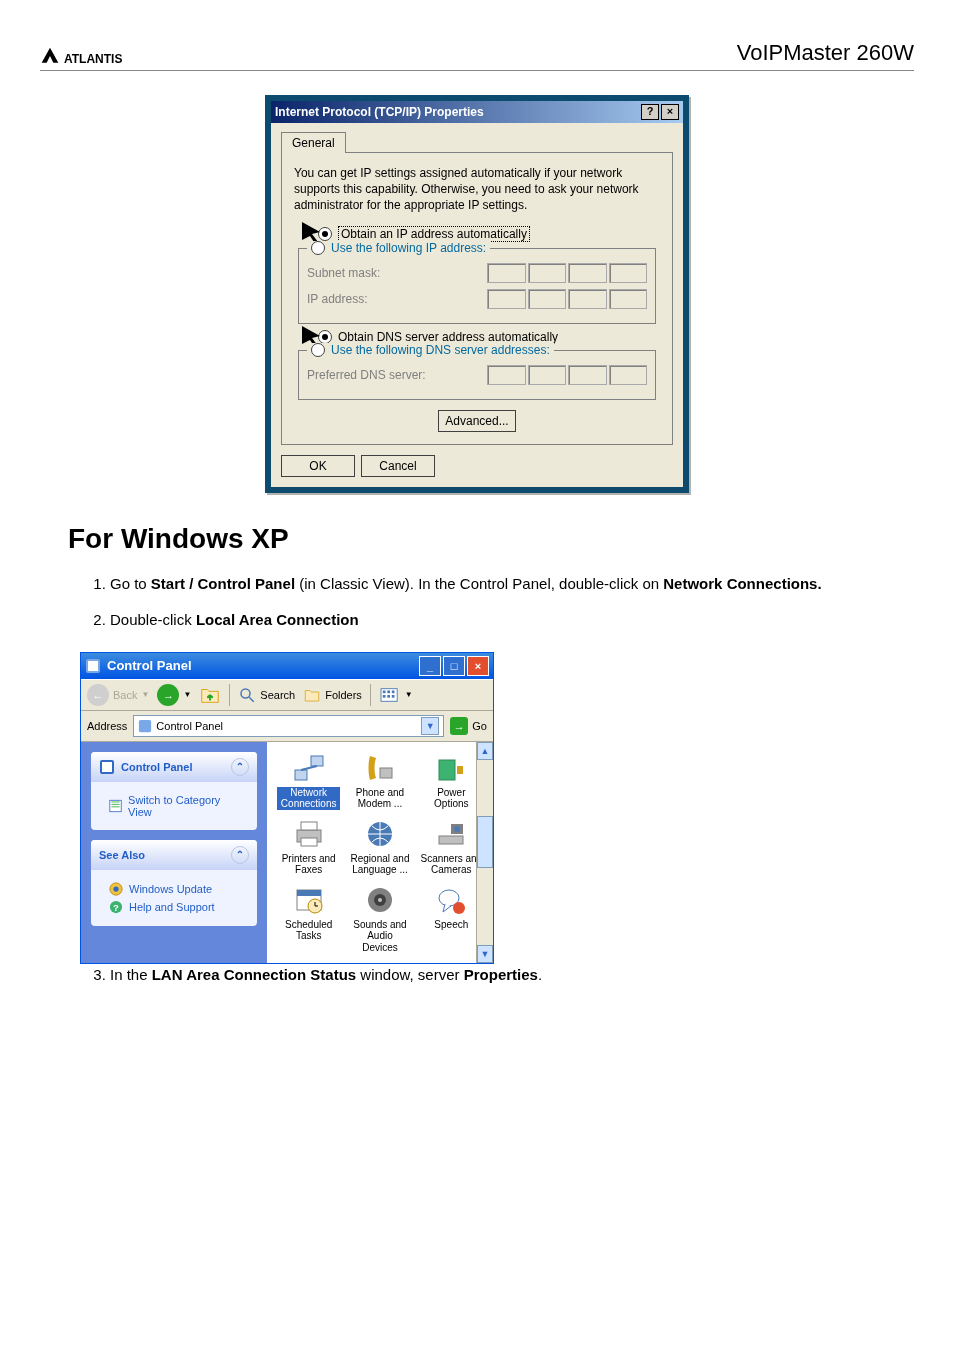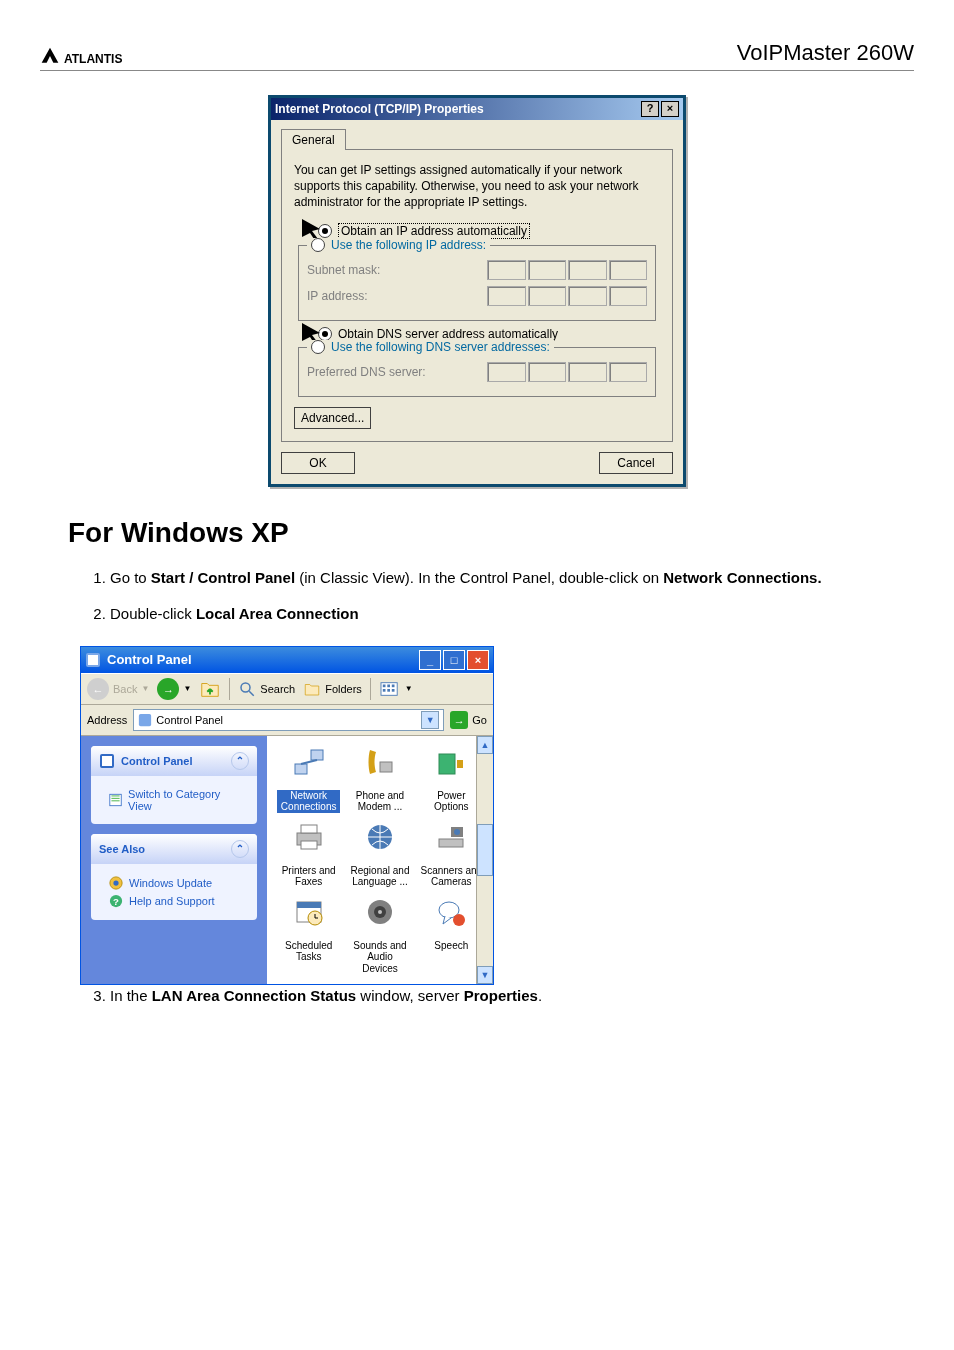--- a/index.html
+++ b/index.html
@@ -4,42 +4,42 @@
 <style>
   :root { --blue-title:#0a246a; --win-gray:#ece9d8; --text:#000; --xp-blue:#3b6ea5; }
   body{
   font-family:Arial,Helvetica,sans-serif;margin:0;background:#fff;color:var(--text);
   width:954px;box-sizing:border-box;padding:40px 40px 80px 40px
 }
   .header{display:flex;justify-content:space-between;align-items:flex-end;border-bottom:1px solid #888;padding-bottom:4px;margin-bottom:24px}
   .logo{display:flex;align-items:flex-end;gap:4px;font-weight:700;font-size:12px}
   .logo svg{width:20px;height:20px}
   .product{font-size:22px}
-  .dialog{width:412px;margin:0 auto 30px auto;background:var(--win-gray);border:3px solid #0c4a6e;box-shadow:2px 2px 0 rgba(0,0,0,.3)}
+  .dialog{width:412px;margin:0 auto 30px auto;background:var(--win-gray);border:6px solid #0c4a6e;box-shadow:2px 2px 0 rgba(0,0,0,.3)}
   .titlebar{background:linear-gradient(90deg,#0a246a,#a6caf0);color:#fff;display:flex;align-items:center;justify-content:space-between;padding:3px 4px;font-size:12px;font-weight:700}
   .titlebar .btns{display:flex;gap:2px}
   .sq{width:16px;height:14px;background:#d4d0c8;border:1px solid #000;font-size:11px;line-height:12px;text-align:center;font-weight:700;color:#000}
   .tab{margin:8px 10px 0 10px}
   .tabbtn{display:inline-block;border:1px solid #808080;border-bottom:none;background:var(--win-gray);padding:3px 10px;font-size:12px;position:relative;top:1px}
   .panel{border:1px solid #808080;background:var(--win-gray);padding:12px;font-size:12px}
   .desc{margin-bottom:12px;line-height:1.35}
   .radio{display:flex;align-items:center;gap:6px;margin:4px 0 4px 24px;font-size:12px}
   .radio .r{width:12px;height:12px;border:1px solid #404040;border-radius:50%;background:#fff;display:flex;align-items:center;justify-content:center}
   .radio .r.sel::after{content:"";width:6px;height:6px;background:#000;border-radius:50%}
   .dashed{border:1px solid #000;border-style:dotted;padding:0 2px}
   .group{border:1px solid #808080;margin:6px 4px;padding:8px 8px 8px 8px;position:relative}
   .group .legend{position:absolute;top:-8px;left:8px;background:var(--win-gray);padding:0 4px;font-size:12px;color:#0369a1}
   .row{display:flex;align-items:center;margin:6px 0;color:#808080}
   .row .lbl{width:180px}
   .ipbox{flex:1;display:flex;gap:2px}
   .ipbox .seg{flex:1;height:18px;background:#fff;border:1px solid #a9a9a9;box-shadow:inset 1px 1px 0 #808080}
   .ipbox.dim .seg{background:#ece9d8}
   .btn{border:1px solid #404040;background:var(--win-gray);min-width:74px;height:22px;font-size:12px}
-  .btnrow{display:flex;justify-content:flex-start;gap:6px;margin-top:10px}
-  .btnrow-out{display:flex;justify-content:space-between;gap:18px;padding:10px}
+  .btnrow{display:flex;justify-content:center;gap:6px;margin-top:10px}
+  .btnrow-out{display:flex;justify-content:flex-start;gap:6px;padding:10px}
   .arrow{position:absolute;left:6px}
   h2{font-size:28px;margin:24px 0 18px 28px;font-weight:700}
   ol{margin:0 0 20px 70px;padding:0}
   ol li{font-size:15px;line-height:1.5;margin-bottom:14px;text-align:justify}
   .cp{width:412px;margin-left:40px;border:1px solid #0054e3}
   .cp-title{background:linear-gradient(180deg,#3c8cde,#0054e3);color:#fff;display:flex;align-items:center;justify-content:space-between;height:26px;padding:0 4px;font-size:13px;font-weight:700}
   .cp-title .btns{display:flex;gap:2px}
   .cp-title .winbtn{width:20px;height:18px;border:1px solid #fff;display:flex;align-items:center;justify-content:center;font-size:11px;font-weight:700}
   .cp-title .minb{background:#2f6fd0;color:#fff}
   .cp-title .maxb{background:#2f6fd0;color:#fff}
@@ -57,21 +57,21 @@
   .gobtn{display:flex;align-items:center;gap:4px}
   .gobtn .g{width:18px;height:18px;background:#29a629;border-radius:3px;display:flex;align-items:center;justify-content:center;color:#fff;font-size:11px}
   .cp-body{display:flex;background:#6487dc}
   .sidebar{width:166px;padding:10px;display:flex;flex-direction:column;gap:10px}
   .sbox{background:#eff3ff;border-radius:4px;overflow:hidden;font-size:11px}
   .sbox .shead{background:linear-gradient(180deg,#fff,#c6d3f7);color:#215dc6;font-weight:700;padding:6px 8px;display:flex;align-items:center;justify-content:space-between}
   .sbox .shead .chev{width:16px;height:16px;border:1px solid #b5c7eb;border-radius:50%;display:flex;align-items:center;justify-content:center;color:#215dc6;font-size:10px}
   .sbox .sbody{padding:8px 18px;color:#215dc6}
   .sbox .sitem{display:flex;align-items:center;gap:6px;margin:4px 0}
   .main{flex:1;background:#fff;padding:8px;display:grid;grid-template-columns:repeat(3,1fr);gap:4px 4px;position:relative;font-size:10px}
-  .micon{display:flex;flex-direction:column;align-items:center;text-align:center;gap:12px;padding:2px;line-height:1.15}
+  .micon{display:flex;flex-direction:column;align-items:center;text-align:center;gap:3px;padding:2px;line-height:1.15}
   .micon.sel .lbl{background:#316ac5;color:#fff;padding:0 2px}
   .micon .ic{width:32px;height:32px;display:flex;align-items:center;justify-content:center}
   .scrollbar{position:absolute;right:0;top:0;bottom:0;width:16px;background:#ece9d8;border-left:1px solid #aca899;display:flex;flex-direction:column}
   .scrollbar .sb{height:16px;background:#cde3ff;border:1px solid #7f9db9;display:flex;align-items:center;justify-content:center;font-size:9px;color:#316ac5}
   .scrollbar .thumb{flex:0 0 50px;margin-top:auto;margin-bottom:20px;background:#cde3ff;border:1px solid #7f9db9}
   .relpos{position:relative}
 </style>
 </head>
 <body>
 

